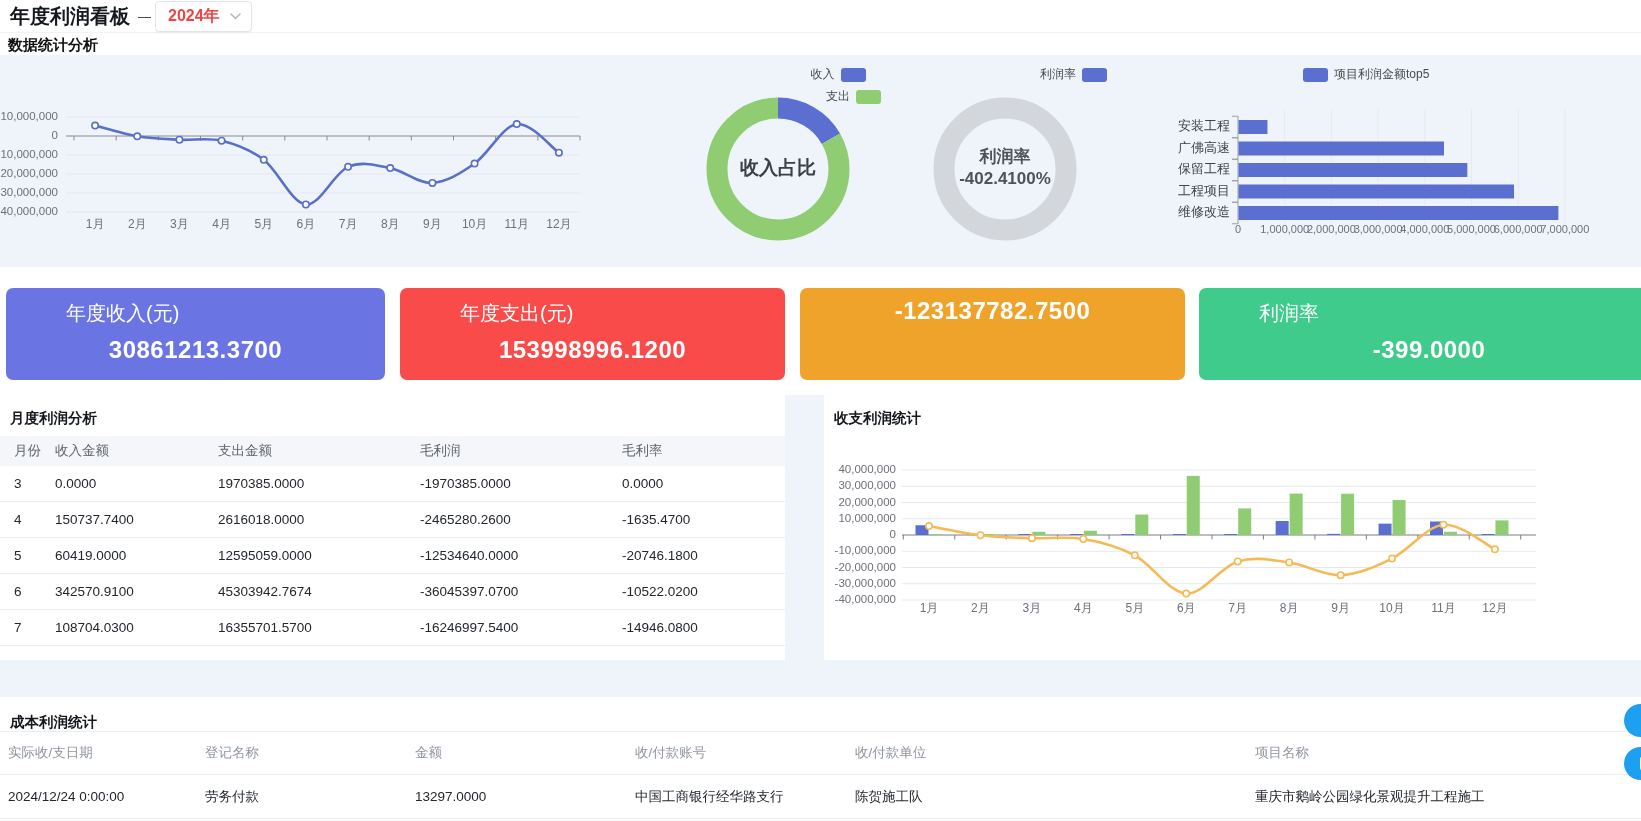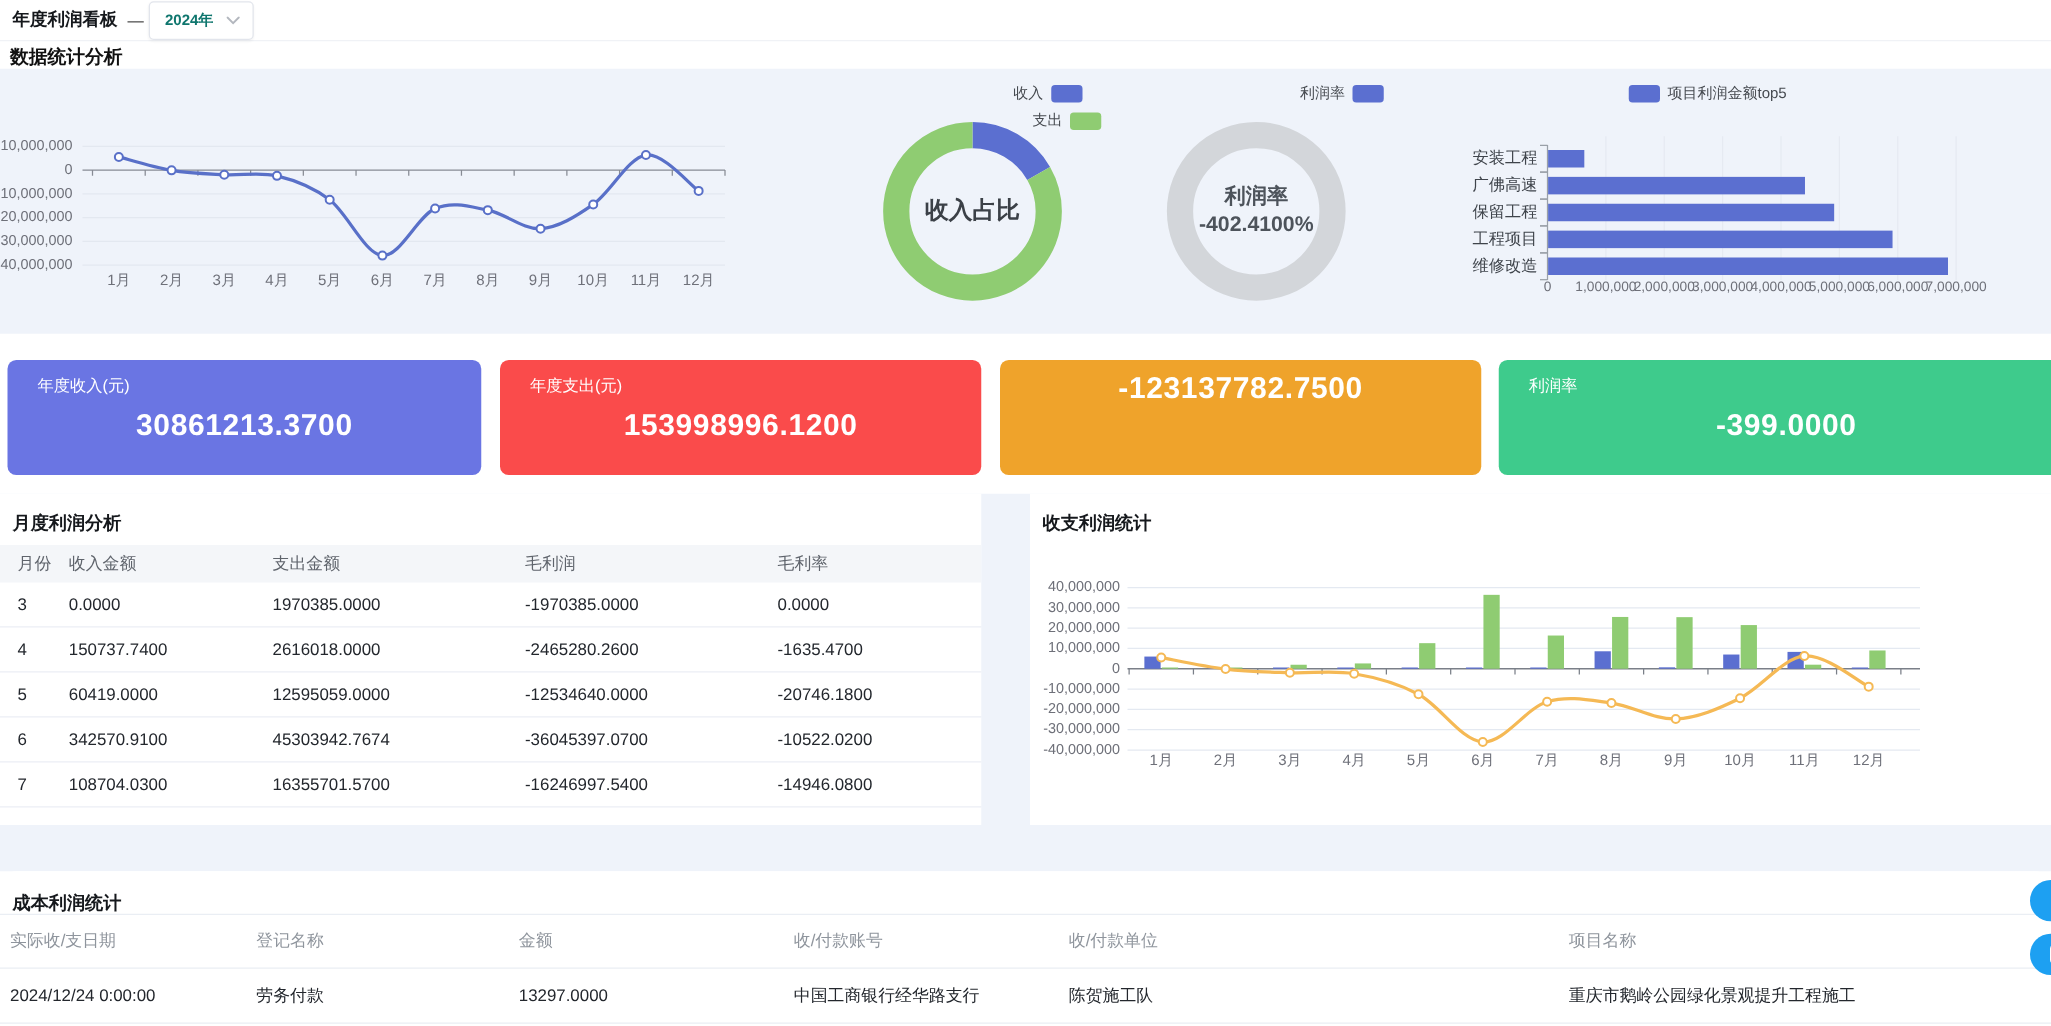--- a/index.html
+++ b/index.html
@@ -1,26 +1,26 @@
 <!DOCTYPE html>
 <html><head>
 <meta charset="utf-8">
 <style>
   html,body{margin:0;padding:0;}
   .page{position:relative;width:1641px;height:821px;background:#fff;overflow:hidden;
         font-family:"Liberation Sans","DejaVu Sans",sans-serif;color:#23272d;}
   
   .topbar{position:absolute;top:0;left:0;width:100%;height:33px;display:flex;align-items:center;
           padding-left:10px;box-sizing:border-box;border-bottom:1px solid #f0f2f6;background:#fff;}
-  .pg-title{font-size:14px;font-weight:700;color:#15181c;}
+  .pg-title{font-size:20px;font-weight:700;color:#15181c;}
   .dash{color:#333;margin:0 4px 0 8px;font-size:13px;}
   .year-select{height:29px;background:#fff;border:1px solid #e2e5ec;border-radius:4px;
                display:flex;align-items:center;gap:10px;padding:0 10px 0 12px;cursor:pointer;
                box-shadow:0 1px 2px rgba(0,0,0,.04);}
-  .year-select .yv{font-size:12px;font-weight:700;color:#0f766e;}
+  .year-select .yv{font-size:16px;font-weight:700;color:#ef4444;}
   .sec-title{position:absolute;font-weight:700;color:#111;font-size:15px;}
   .t-stats{top:36px;left:8px;}
   
   .stats-panel{position:absolute;top:55px;left:0;width:1641px;height:212px;background:#eff3fa;}
   .stats-panel svg{position:absolute;}
   #trend{left:0;top:0;}
   #donut-income{left:698px;top:32px;}
   #donut-rate{left:925px;top:32px;}
   #top5{left:1158px;top:40px;}
   .vlegend{position:absolute;left:795px;top:12px;width:86px;}
@@ -29,21 +29,21 @@
   .lg-swatch{width:25px;height:14px;border-radius:3px;display:inline-block;}
   .hlegend{position:absolute;display:flex;align-items:center;gap:6px;height:15px;}
   #legend-rate{left:1040px;top:12px;}
   #legend-top5{left:1303px;top:12px;}
   
   .kpi{position:absolute;top:288px;height:92px;border-radius:7px;color:#fff;}
   .kpi:nth-child(1){left:6px;width:379px;}
   .kpi:nth-child(2){left:400px;width:385px;}
   .kpi:nth-child(3){left:800px;width:385px;}
   .kpi:nth-child(4){left:1199px;width:460px;}
-  .kpi-label{padding:12px 0 0 24px;font-size:13px;}
+  .kpi-label{padding:12px 0 0 24px;font-size:20px;margin-left:36px;}
   .kpi-value{text-align:center;margin-top:9px;font-size:24px;font-weight:700;letter-spacing:.5px;}
   
   .mid-zone{position:absolute;top:395px;left:0;width:1641px;height:302px;background:#eff3fa;}
   .panel{position:absolute;top:0;height:265px;background:#fff;}
   .p-left{left:0;width:785px;}
   .p-right{left:824px;width:829px;}
   .panel-title{font-size:14.5px;font-weight:700;color:#15181c;}
   .p-left .panel-title{position:absolute;left:10px;top:14px;}
   .p-right .panel-title{position:absolute;left:10px;top:14px;}
   #combo{position:absolute;left:0;top:45px;}

